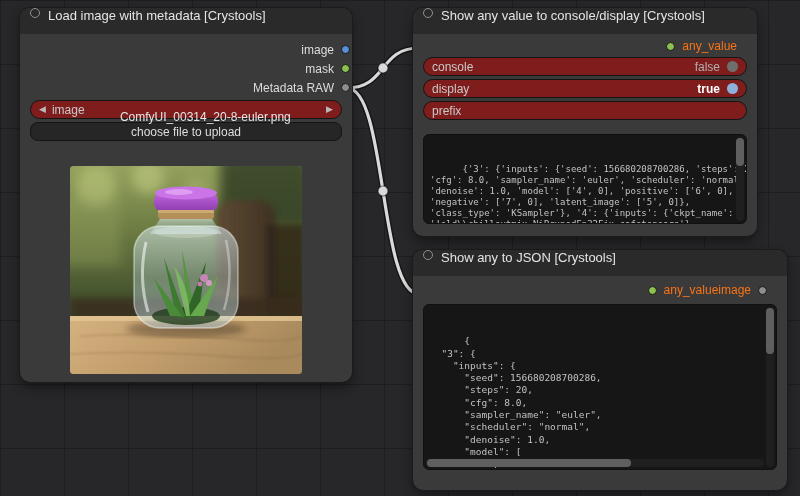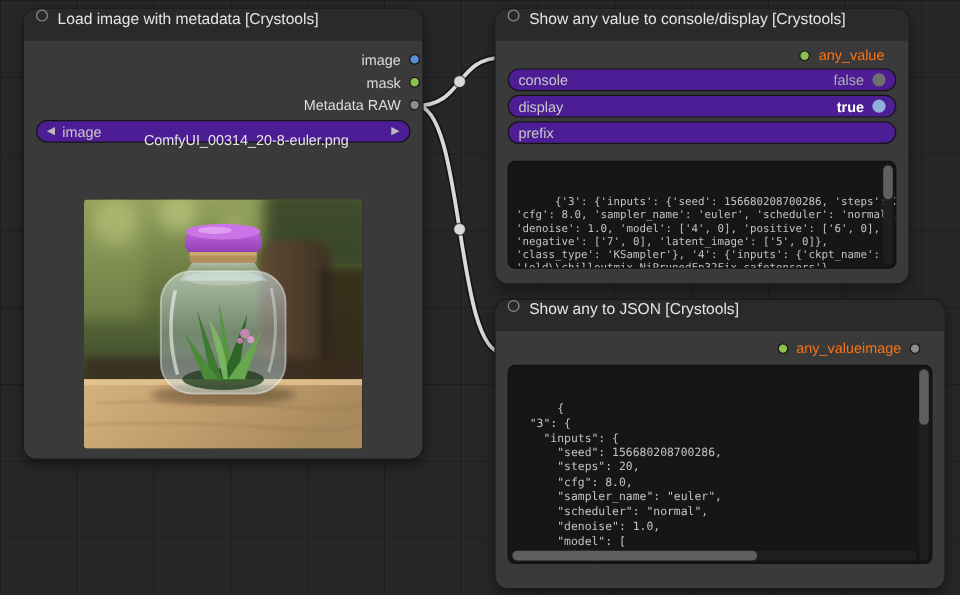--- a/index.html
+++ b/index.html
@@ -48,21 +48,21 @@
     height: 20px; padding: 0 20px; color: #f97316; font-size: 12px;
   }
   .in-group, .out-group { display: flex; align-items: center; gap: 7px; }
   .slot-dot {
     width: 9px; height: 9px; border-radius: 50%;
     border: 1px solid #161616; flex: 0 0 auto;
   }
 
   .widget-pill {
     height: 19px; margin: 3px 10px; padding: 0 8px;
-    background: #4c1d95; border: 1px solid #141414; border-radius: 10px;
+    background: #7f1d1d; border: 1px solid #141414; border-radius: 10px;
     display: flex; align-items: center;
     color: #c9c9c9; font-size: 12px;
   }
   .combo .arrow { color: #b9b9b9; font-size: 9px; line-height: 1; }
   .combo .combo-label { margin-left: 6px; color: #c9c9c9; }
   .combo .combo-value { flex: 1; text-align: center; color: #e6e6e6; margin-top: 15px; }
   .upload-btn {
     height: 19px; margin: 3px 10px;
     background: #262626; border: 1px solid #141414; border-radius: 8px;
     display: flex; align-items: center; justify-content: center;
@@ -139,20 +139,21 @@
         <span>Metadata RAW</span>
         <span class="slot-dot" style="background: rgb(141, 141, 141);"></span>
       </div>
     </div>
     <div class="widget-pill combo">
       <span class="arrow">◀</span>
       <span class="combo-label">image</span>
       <span class="combo-value">ComfyUI_00314_20-8-euler.png</span>
       <span class="arrow">▶</span>
     </div>
+    <button class="upload-btn">choose file to upload</button>
 
     <div class="preview-img">
       <svg viewBox="0 0 232 208" width="232" height="208">
         <defs>
           <linearGradient id="bgG" x1="0" y1="0" x2="0" y2="1">
             <stop offset="0" stop-color="#93a15c"></stop>
             <stop offset="0.35" stop-color="#66763f"></stop>
             <stop offset="0.7" stop-color="#3c4a2a"></stop>
             <stop offset="1" stop-color="#2c3820"></stop>
           </linearGradient>

